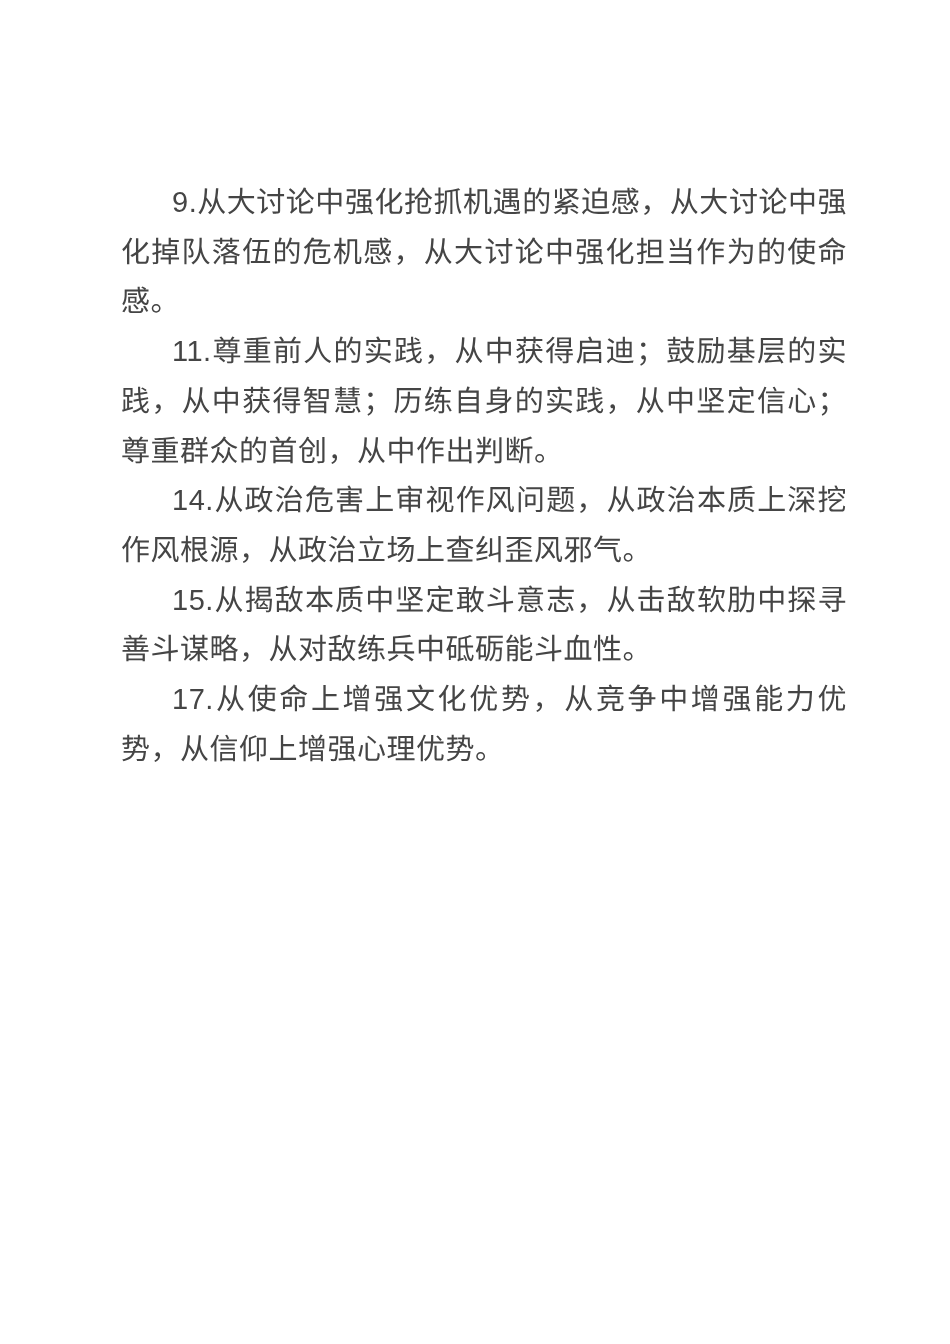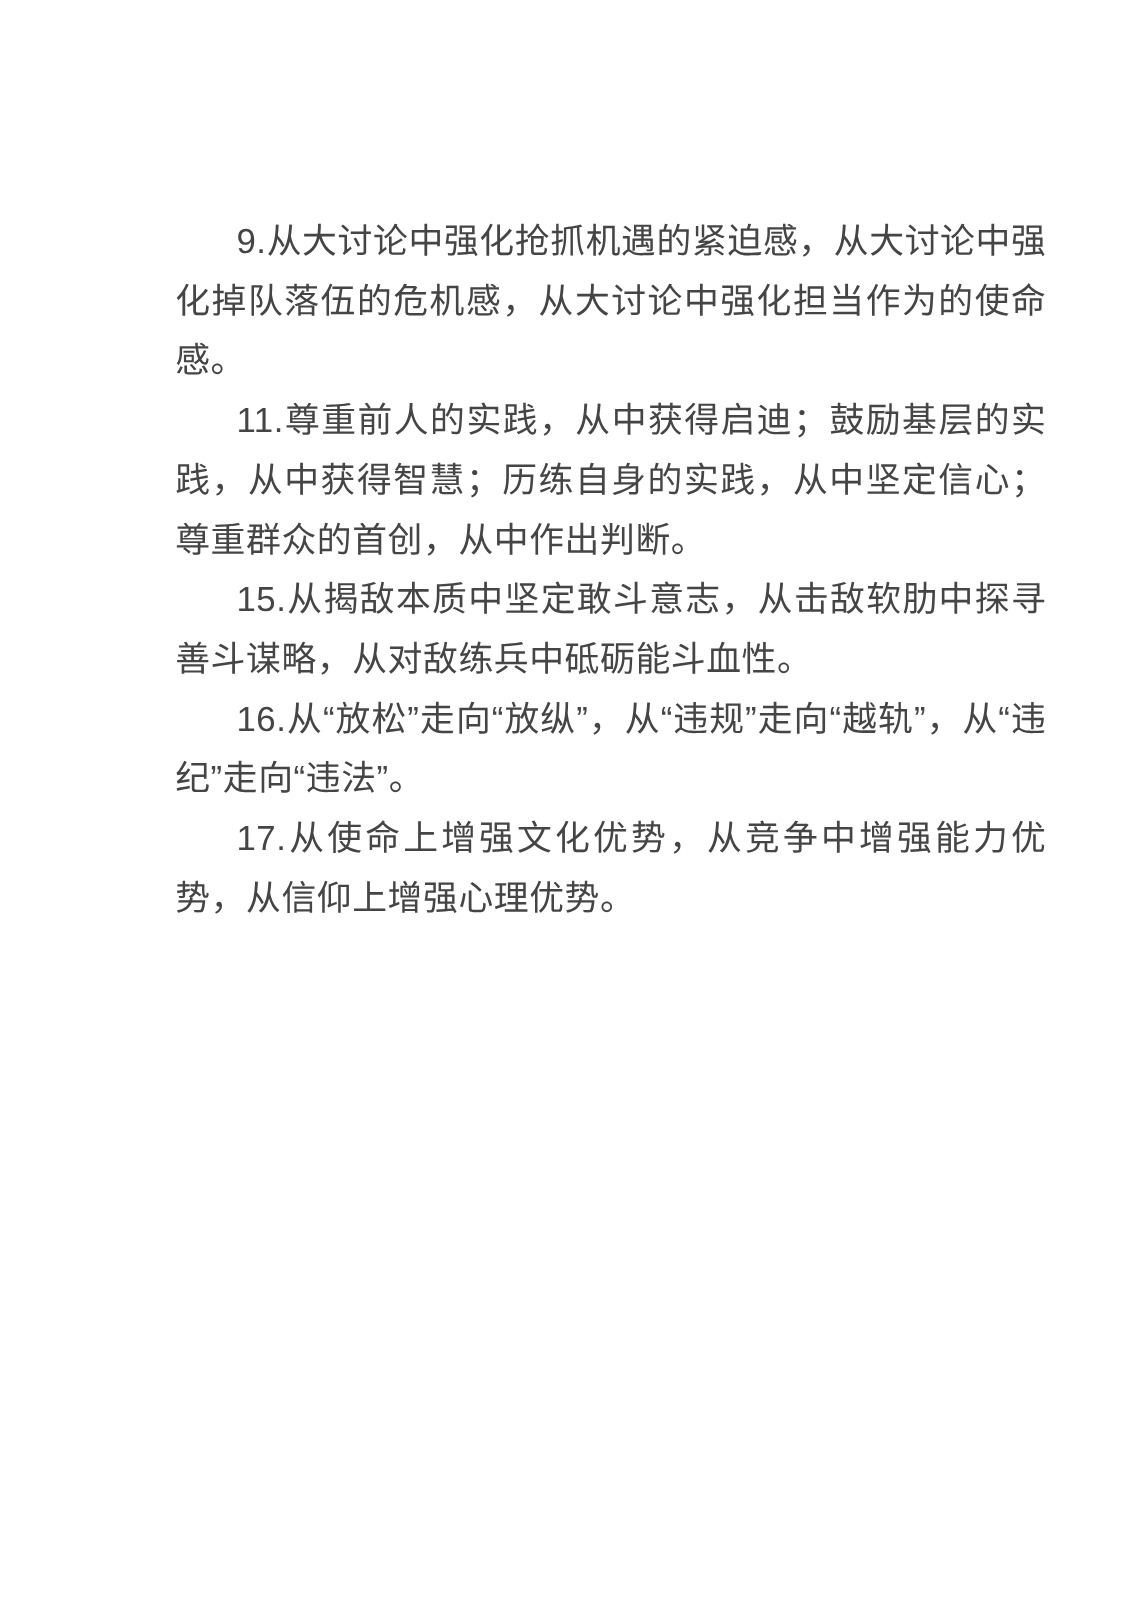--- a/index.html
+++ b/index.html
@@ -14,21 +14,20 @@
     position: relative;
     font-family: "Liberation Sans", "DejaVu Sans", sans-serif;
   }
   .doc-page {
     position: absolute;
     left: 0;
     top: 0;
     width: 846px;
     height: 1344px;
     background: #ffffff;
-    margin-left: 25px;
   }
   .doc-content {
     position: absolute;
     left: 121px;
     top: 178px;
     width: 726px;
     color: #454545;
     font-size: 29px;
     line-height: 49.7px;
     text-align: justify;
@@ -41,17 +40,17 @@
     text-indent: 51px;
   }
 </style>
 </head>
 <body>
 
 <div class="doc-page">
   <div class="doc-content">
     <p class="para">9.从大讨论中强化抢抓机遇的紧迫感，从大讨论中强化掉队落伍的危机感，从大讨论中强化担当作为的使命感。</p>
     <p class="para">11.尊重前人的实践，从中获得启迪；鼓励基层的实践，从中获得智慧；历练自身的实践，从中坚定信心；尊重群众的首创，从中作出判断。</p>
+    <p class="para">14.从政治危害上审视作风问题，从政治本质上深挖作风根源，从政治立场上查纠歪风邪气。</p>
     <p class="para">15.从揭敌本质中坚定敢斗意志，从击敌软肋中探寻善斗谋略，从对敌练兵中砥砺能斗血性。</p>
-    <p class="para">16.从“放松”走向“放纵”，从“违规”走向“越轨”，从“违纪”走向“违法”。</p>
     <p class="para">17.从使命上增强文化优势，从竞争中增强能力优势，从信仰上增强心理优势。</p>
   </div>
 </div>
 
 </body></html>

